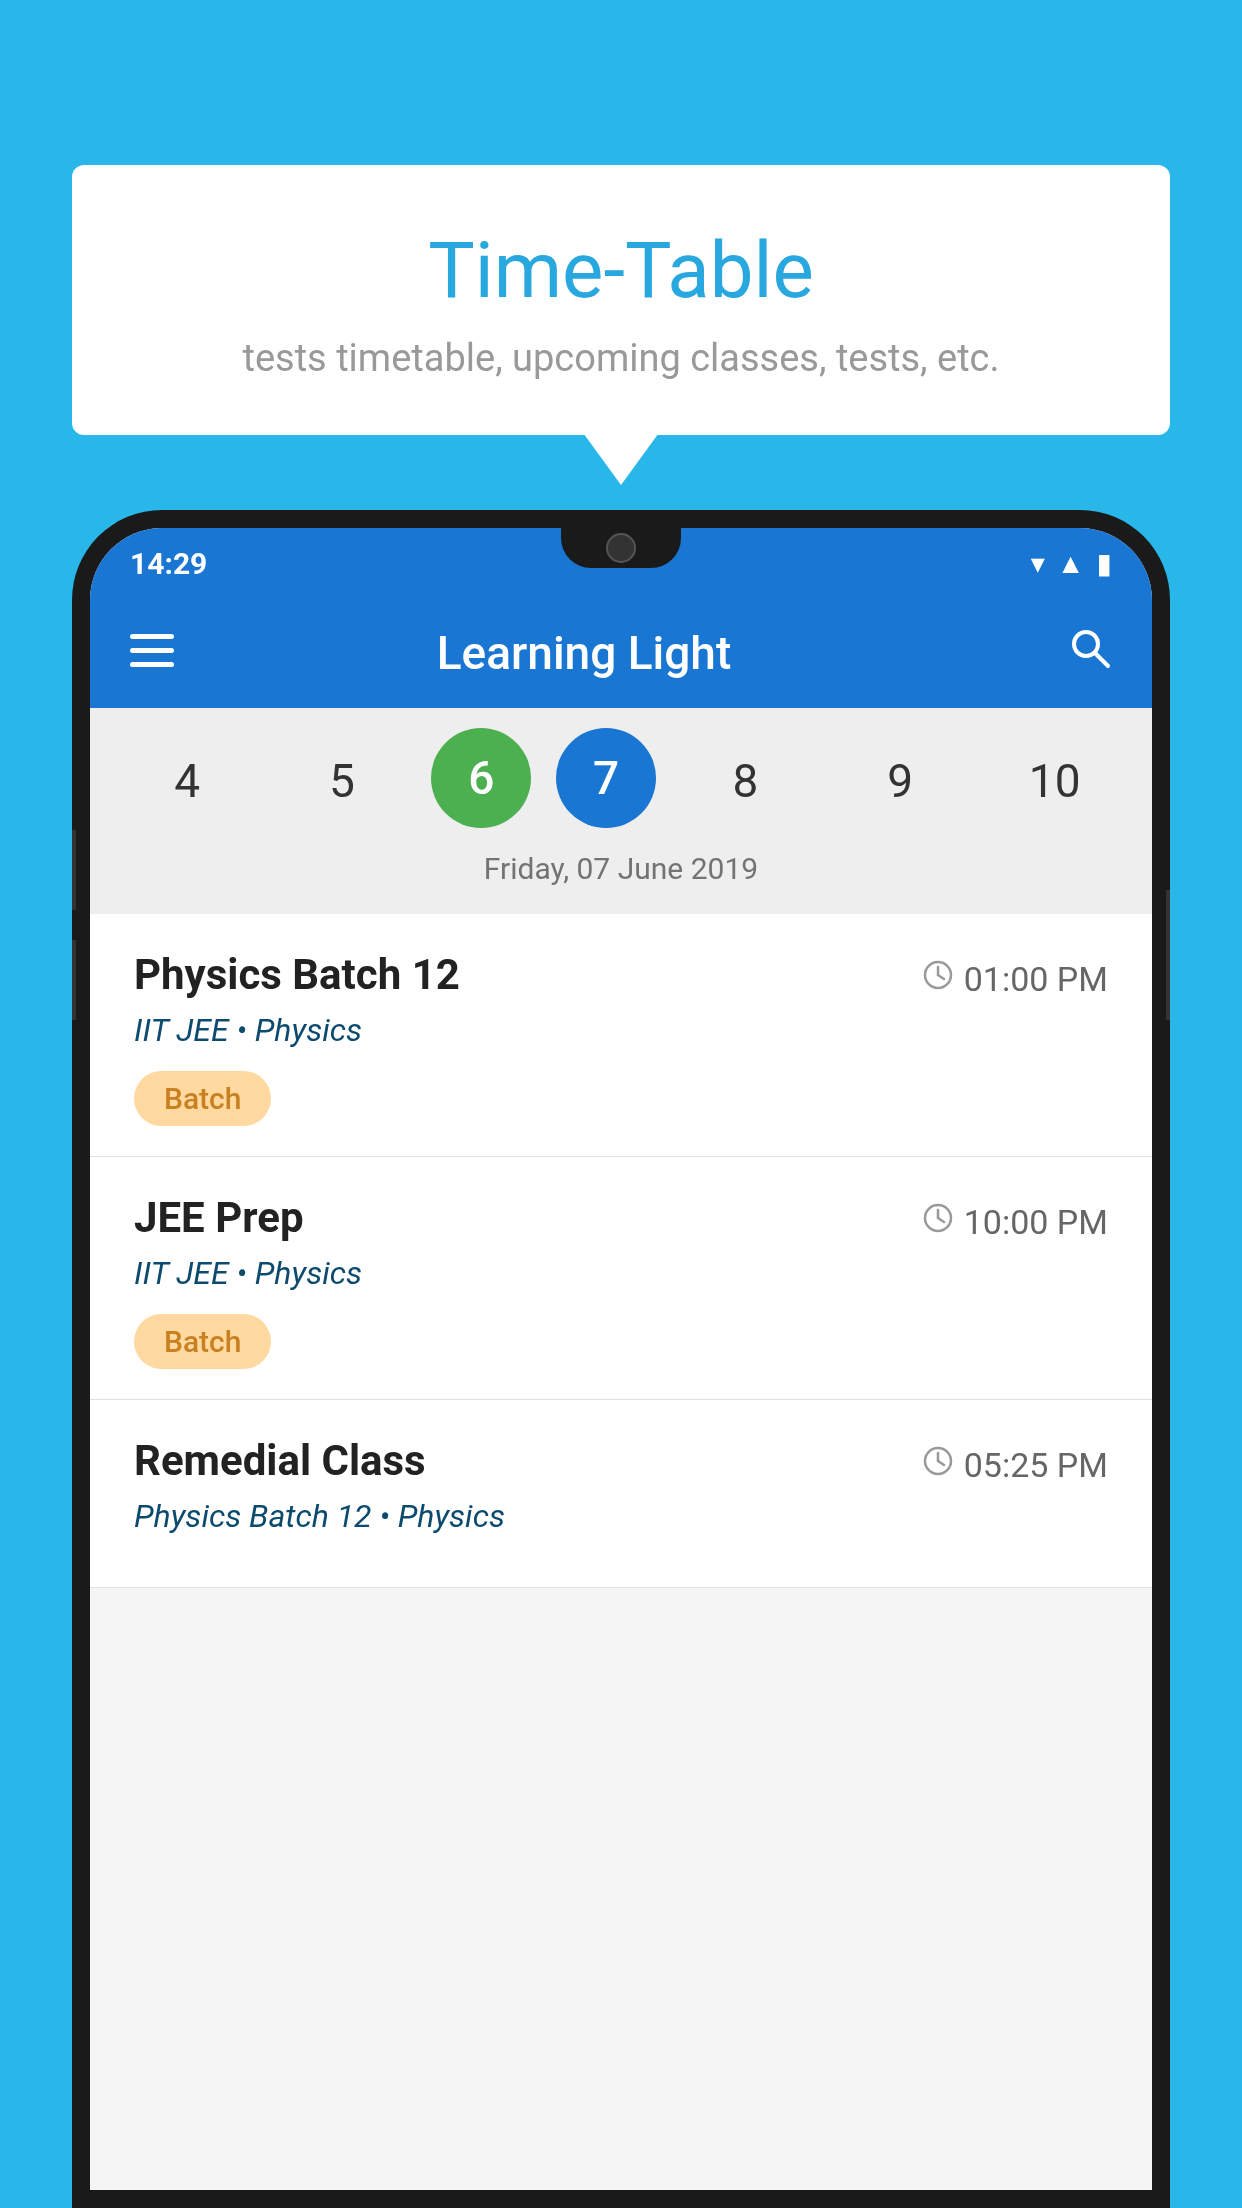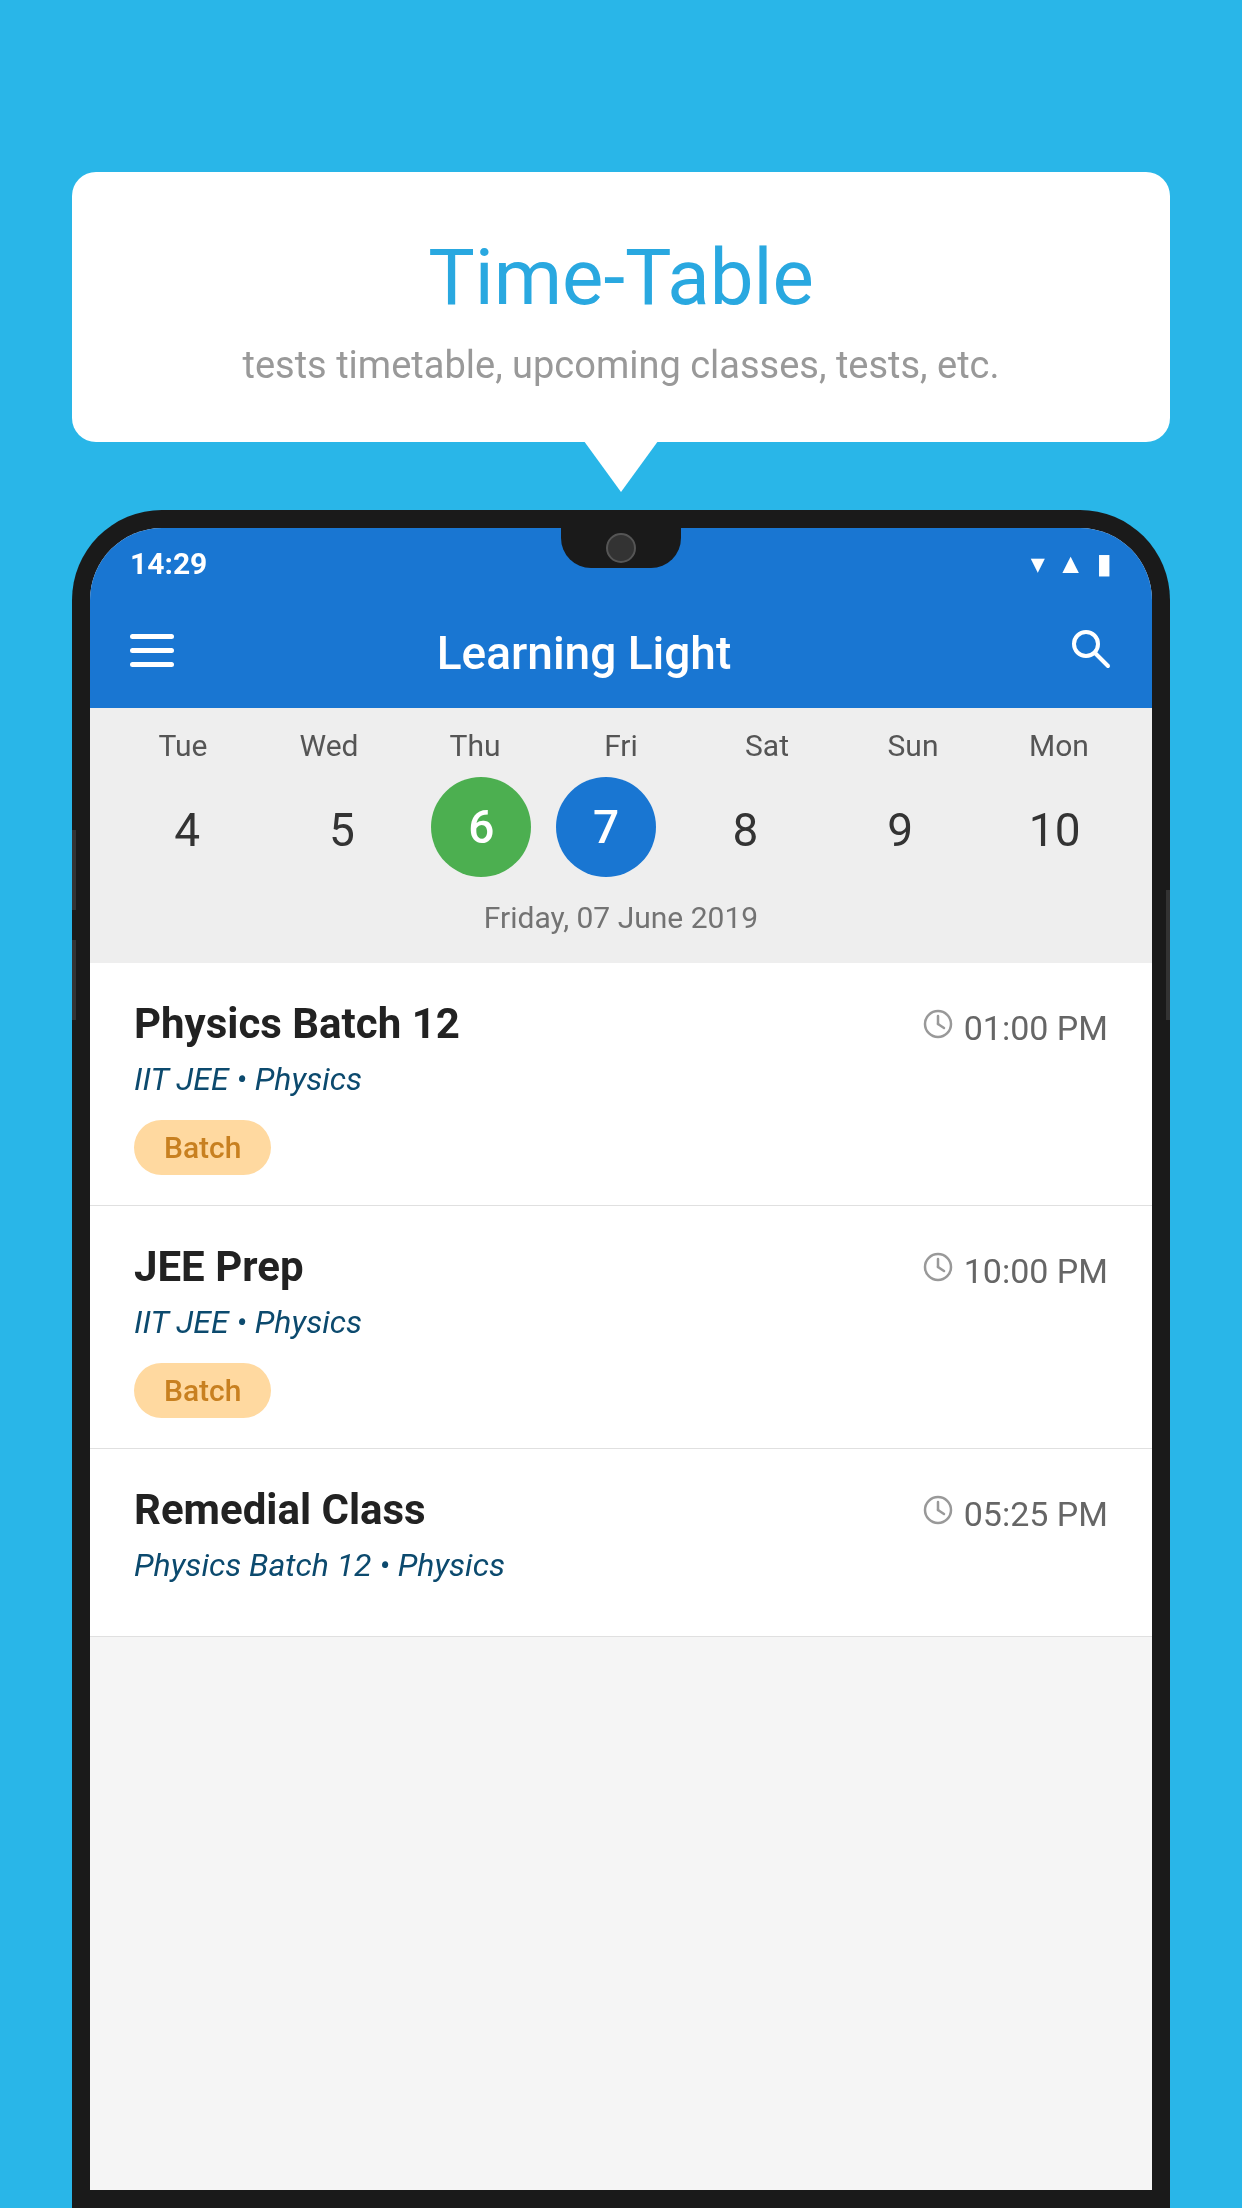--- a/index.html
+++ b/index.html
@@ -9,25 +9,25 @@
       height: 2208px;
       background-color: #29b6e8;
       font-family: 'Roboto', Arial, sans-serif;
       overflow: hidden;
       position: relative;
     }
 
     
     .tooltip-card {
       position: absolute;
-      top: 172px;
+      top: 165px;
       left: 72px;
       right: 72px;
       background: white;
-      border-radius: 24px;
+      border-radius: 12px;
       padding: 60px 50px 55px;
       text-align: center;
     }
 
     .tooltip-card::after {
       content: '';
       position: absolute;
       bottom: -50px;
       left: 50%;
       transform: translateX(-50%);
@@ -337,29 +337,20 @@
       <span class="app-title">Learning Light</span>
       <div class="search-icon">
         <svg width="44" height="44" viewBox="0 0 44 44">
           <circle cx="18" cy="18" r="12" stroke="white" stroke-width="4" fill="none"></circle>
           <line x1="27" y1="27" x2="40" y2="40" stroke="white" stroke-width="4" stroke-linecap="round"></line>
         </svg>
       </div>
     </div>
 
     <div class="calendar-strip">
-      <div class="day-labels">
-        <span class="day-label">Tue</span>
-        <span class="day-label">Wed</span>
-        <span class="day-label">Thu</span>
-        <span class="day-label">Fri</span>
-        <span class="day-label">Sat</span>
-        <span class="day-label">Sun</span>
-        <span class="day-label">Mon</span>
-      </div>
       <div class="day-numbers">
         <span class="day-number">4</span>
         <span class="day-number">5</span>
         <span class="day-number today">6</span>
         <span class="day-number selected">7</span>
         <span class="day-number">8</span>
         <span class="day-number">9</span>
         <span class="day-number">10</span>
       </div>
       <div class="date-label">Friday, 07 June 2019</div>

